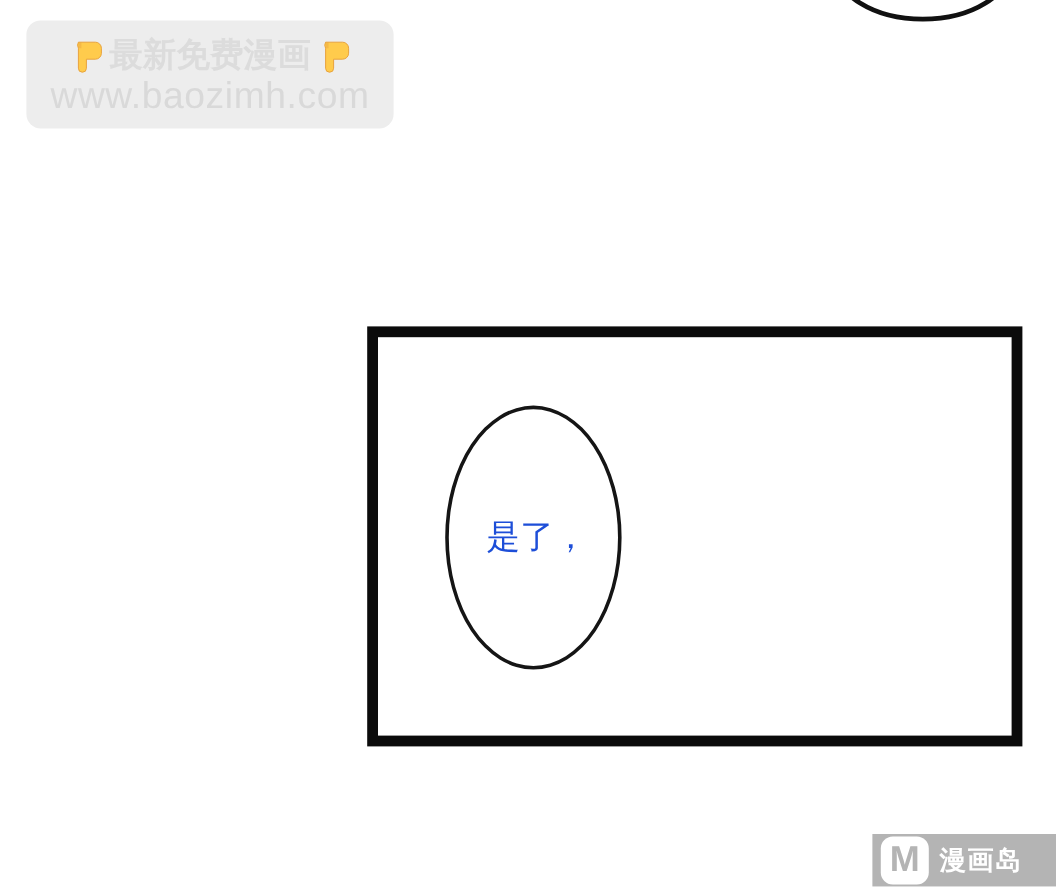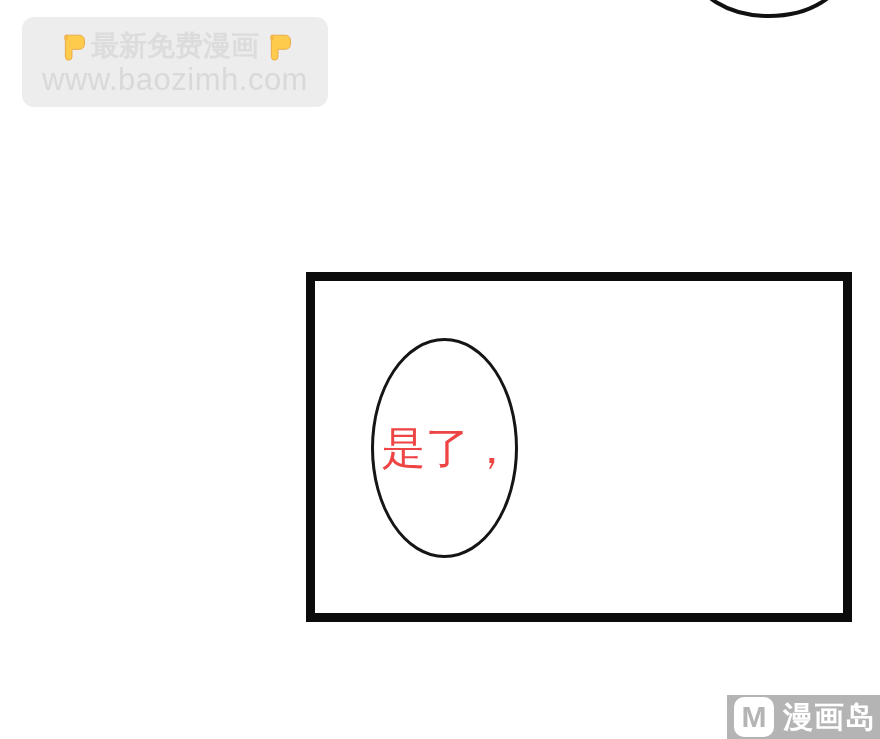--- a/index.html
+++ b/index.html
@@ -86,23 +86,23 @@
     height: 220px;
     box-sizing: border-box;
     border: 3px solid #151515;
     border-radius: 50%;
     background: #ffffff;
     display: flex;
     align-items: center;
     justify-content: center;
   }
   .bubble-text {
-    font-size: 44px;
+    font-size: 28px;
     font-weight: 500;
-    color: #ef4444;
+    color: #1d4ed8;
     line-height: 1;
     white-space: nowrap;
     padding-left: 6px;
   }
 
   
   .logo {
     position: absolute;
     left: 727px;
     top: 695px;
@@ -125,21 +125,21 @@
   }
   .logo-badge-letter {
     color: #b4b4b4;
     font-size: 30px;
     font-weight: 700;
     line-height: 1;
   }
   .logo-name {
     margin-left: 9px;
     color: #ffffff;
-    font-size: 30px;
+    font-size: 22px;
     font-weight: 700;
     line-height: 1;
     letter-spacing: 1px;
     white-space: nowrap;
   }
 </style>
 </head>
 <body>
 
 <div id="stage">

